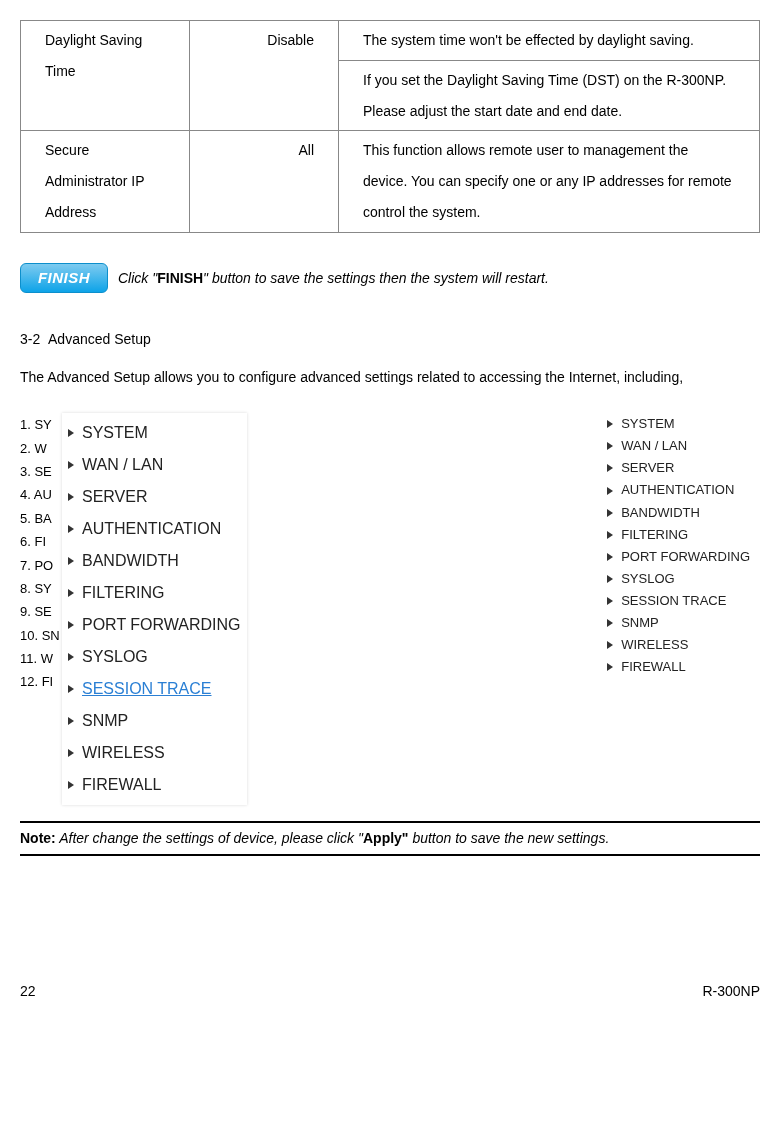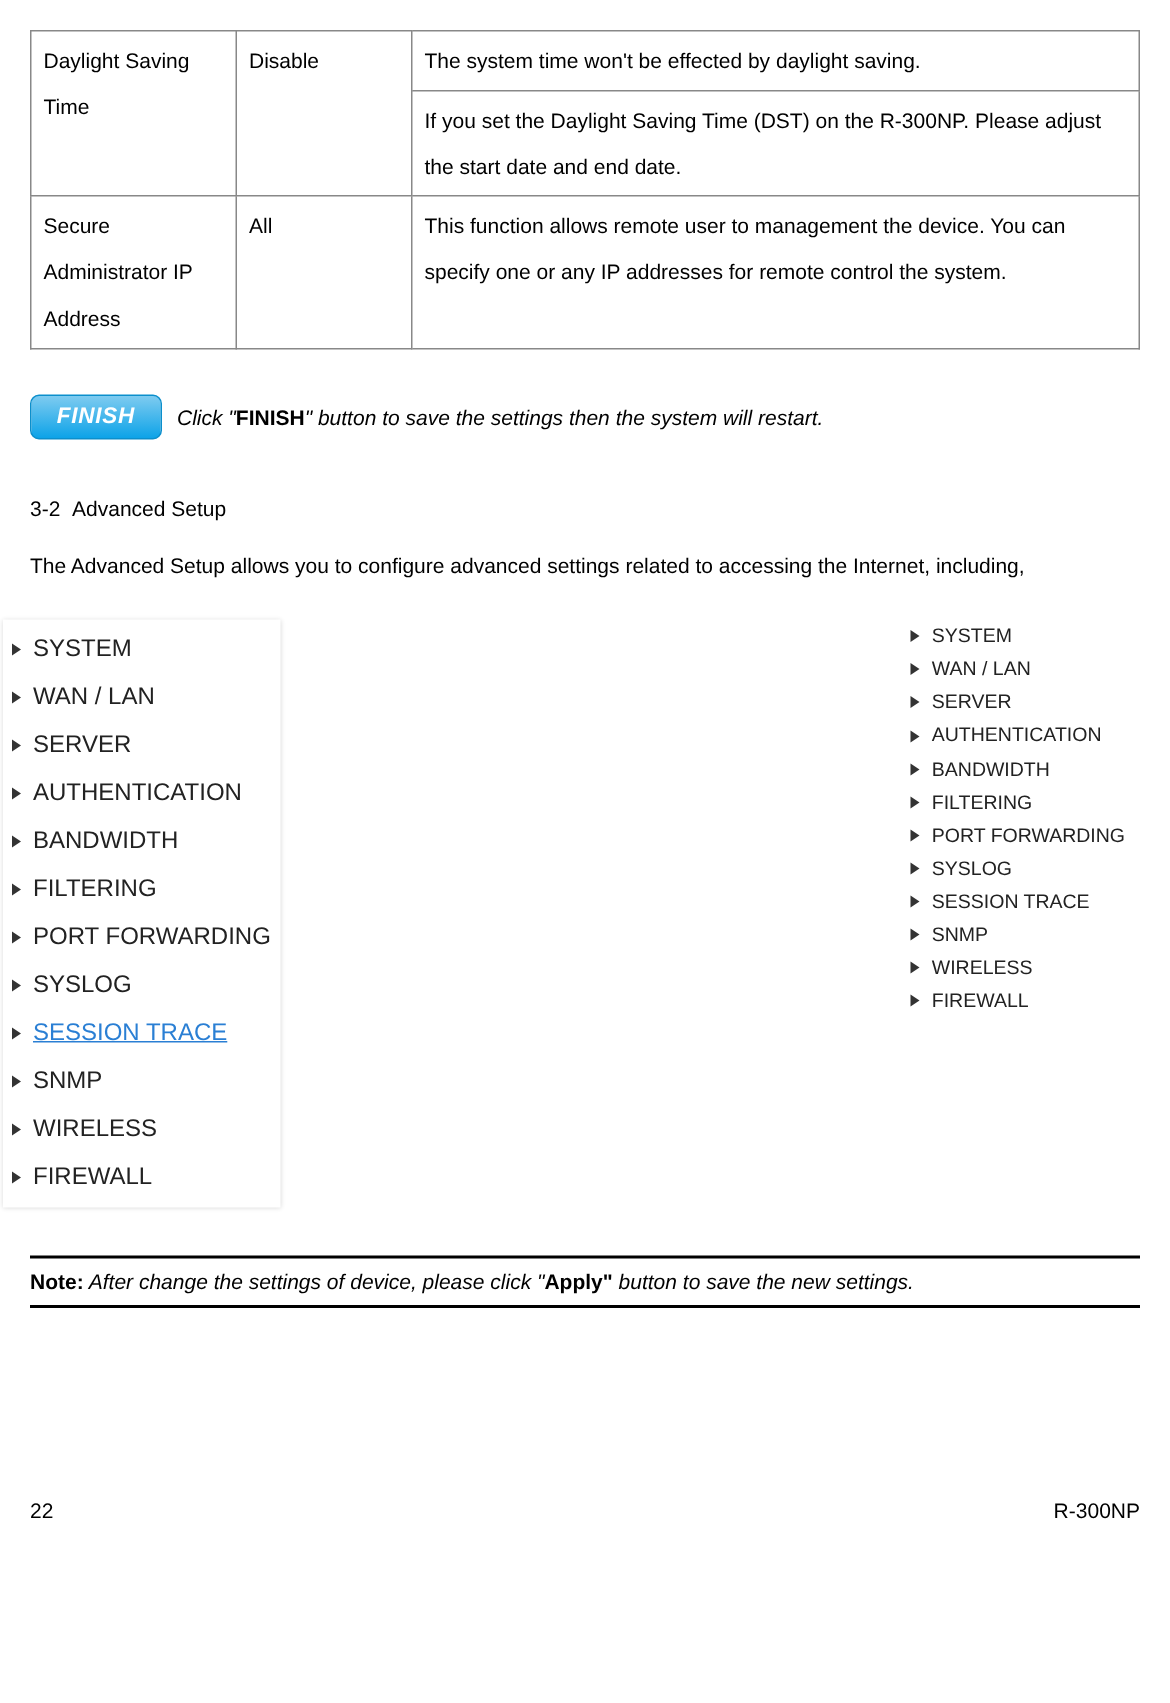--- a/index.html
+++ b/index.html
@@ -11,27 +11,27 @@
     width: 740px;
     line-height: 2.2;
   }
   table.settings {
     border-collapse: collapse;
     width: 100%;
     margin-bottom: 30px;
   }
   table.settings td {
     border: 1px solid #888;
-    padding: 4px 8px;
+    padding: 4px 24px;
     vertical-align: top;
     font-size: 14px;
     line-height: 2.2;
   }
   table.settings td.c1 { width: 120px; }
-  table.settings td.c2 { width: 100px; }
+  table.settings td.c2 { width: 100px; text-align: right; }
   .finish-row {
     display: flex;
     align-items: flex-start;
     gap: 10px;
     margin: 20px 0 30px 0;
   }
   .finish-btn {
     display: inline-flex;
     align-items: center;
     justify-content: center;
@@ -101,21 +101,21 @@
   .fig-cap {
     font-style: italic;
     text-align: right;
     margin-top: 20px;
     font-size: 14px;
   }
   .note-block {
     border-top: 2px double #000;
     border-bottom: 2px double #000;
     padding: 4px 0;
-    margin-top: 32px;
+    margin-top: 16px;
     font-style: italic;
     font-size: 14px;
     line-height: 1.6;
   }
   .footer {
     display: flex;
     justify-content: space-between;
     margin-top: 120px;
     font-size: 14px;
   }
@@ -148,20 +148,34 @@
     <span> Click "</span><span class="b">FINISH</span><span>" button to save the settings then the system will restart.</span>
   </span>
 </div>
 
 <div class="sect-head">
   <span>3-2</span>&nbsp;&nbsp;<span>Advanced Setup</span>
 </div>
 <div class="para">The Advanced Setup allows you to configure advanced settings related to accessing the Internet, including,</div>
 
 <div class="cols">
+  <div class="colA" id="colA">
+      <div>1.   SY</div>
+      <div>2.   W</div>
+      <div>3.   SE</div>
+      <div>4.   AU</div>
+      <div>5.   BA</div>
+      <div>6.   FI</div>
+      <div>7.   PO</div>
+      <div>8.   SY</div>
+      <div>9.   SE</div>
+      <div>10.  SN</div>
+      <div>11.  W</div>
+      <div>12.  FI</div>
+    </div>
 
   <div class="panelB" id="panelB">
       <div class="menu-item">
         <span class="arrow"></span>
         <span>SYSTEM</span>
       </div>
       <div class="menu-item">
         <span class="arrow"></span>
         <span>WAN / LAN</span>
       </div>

